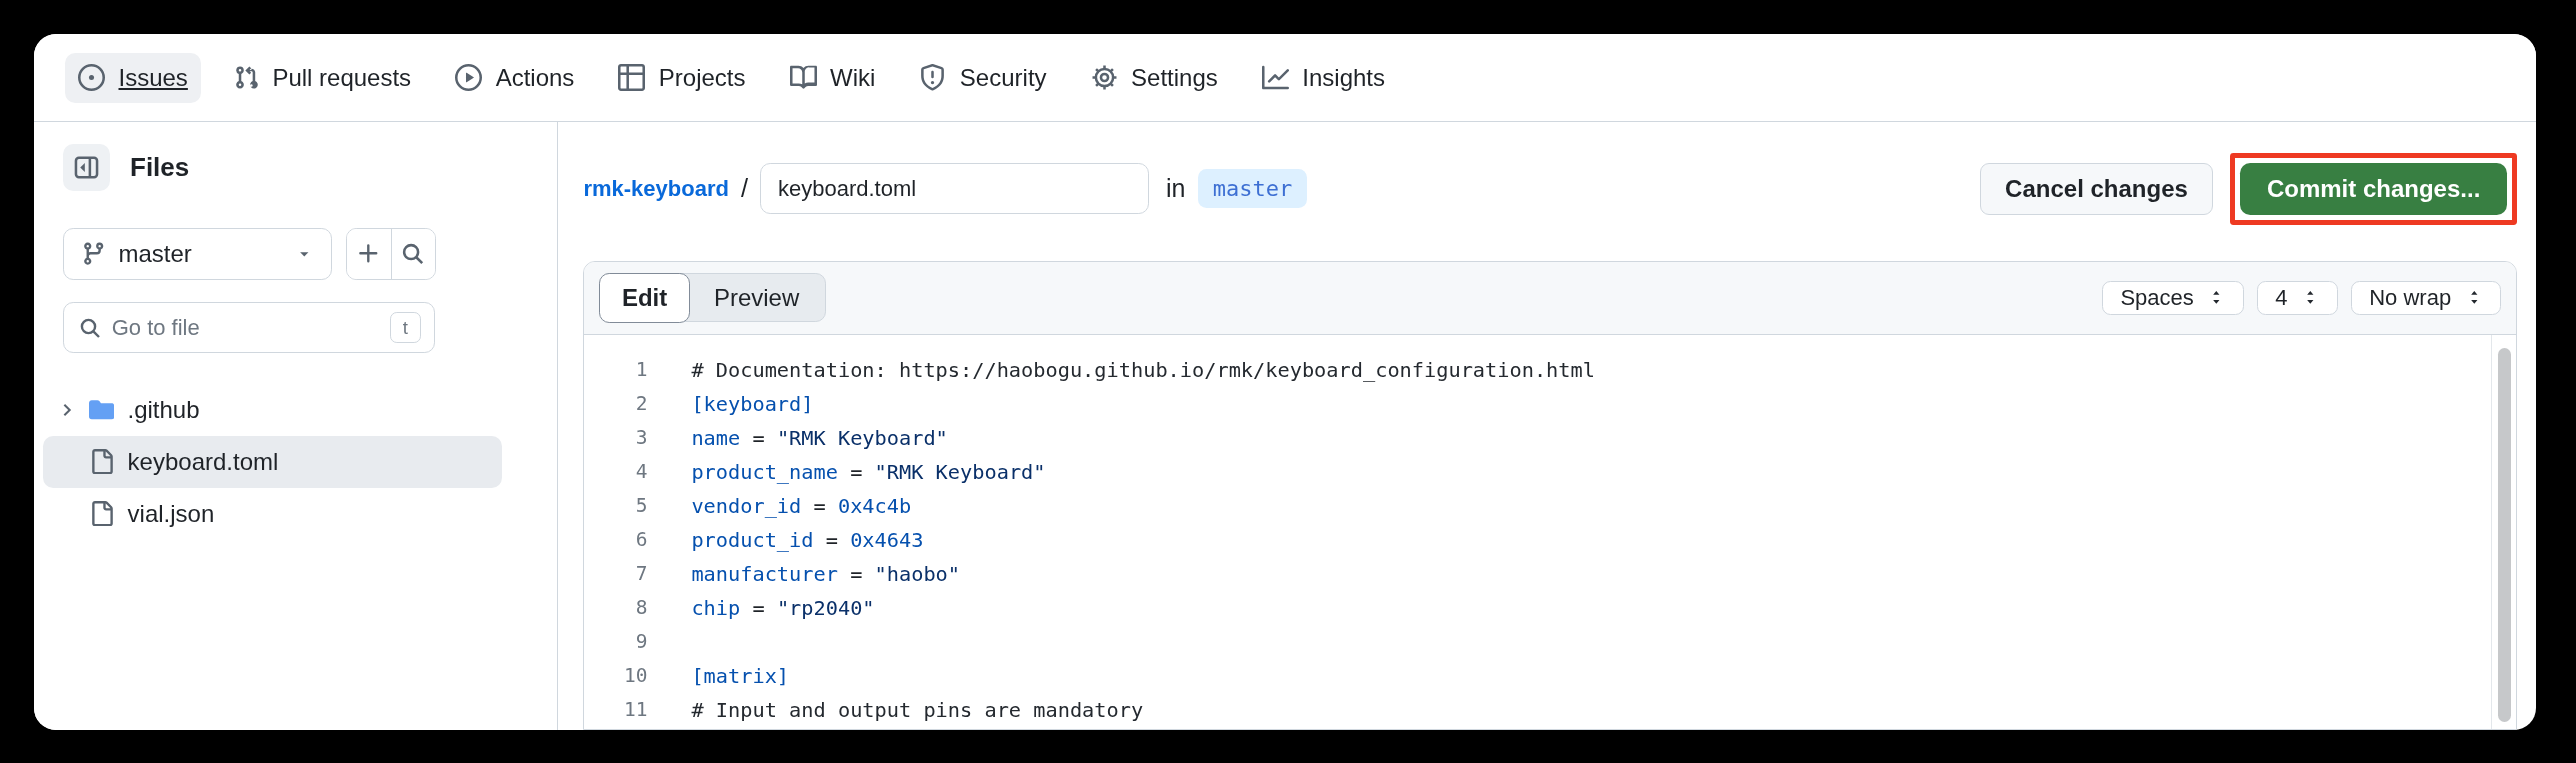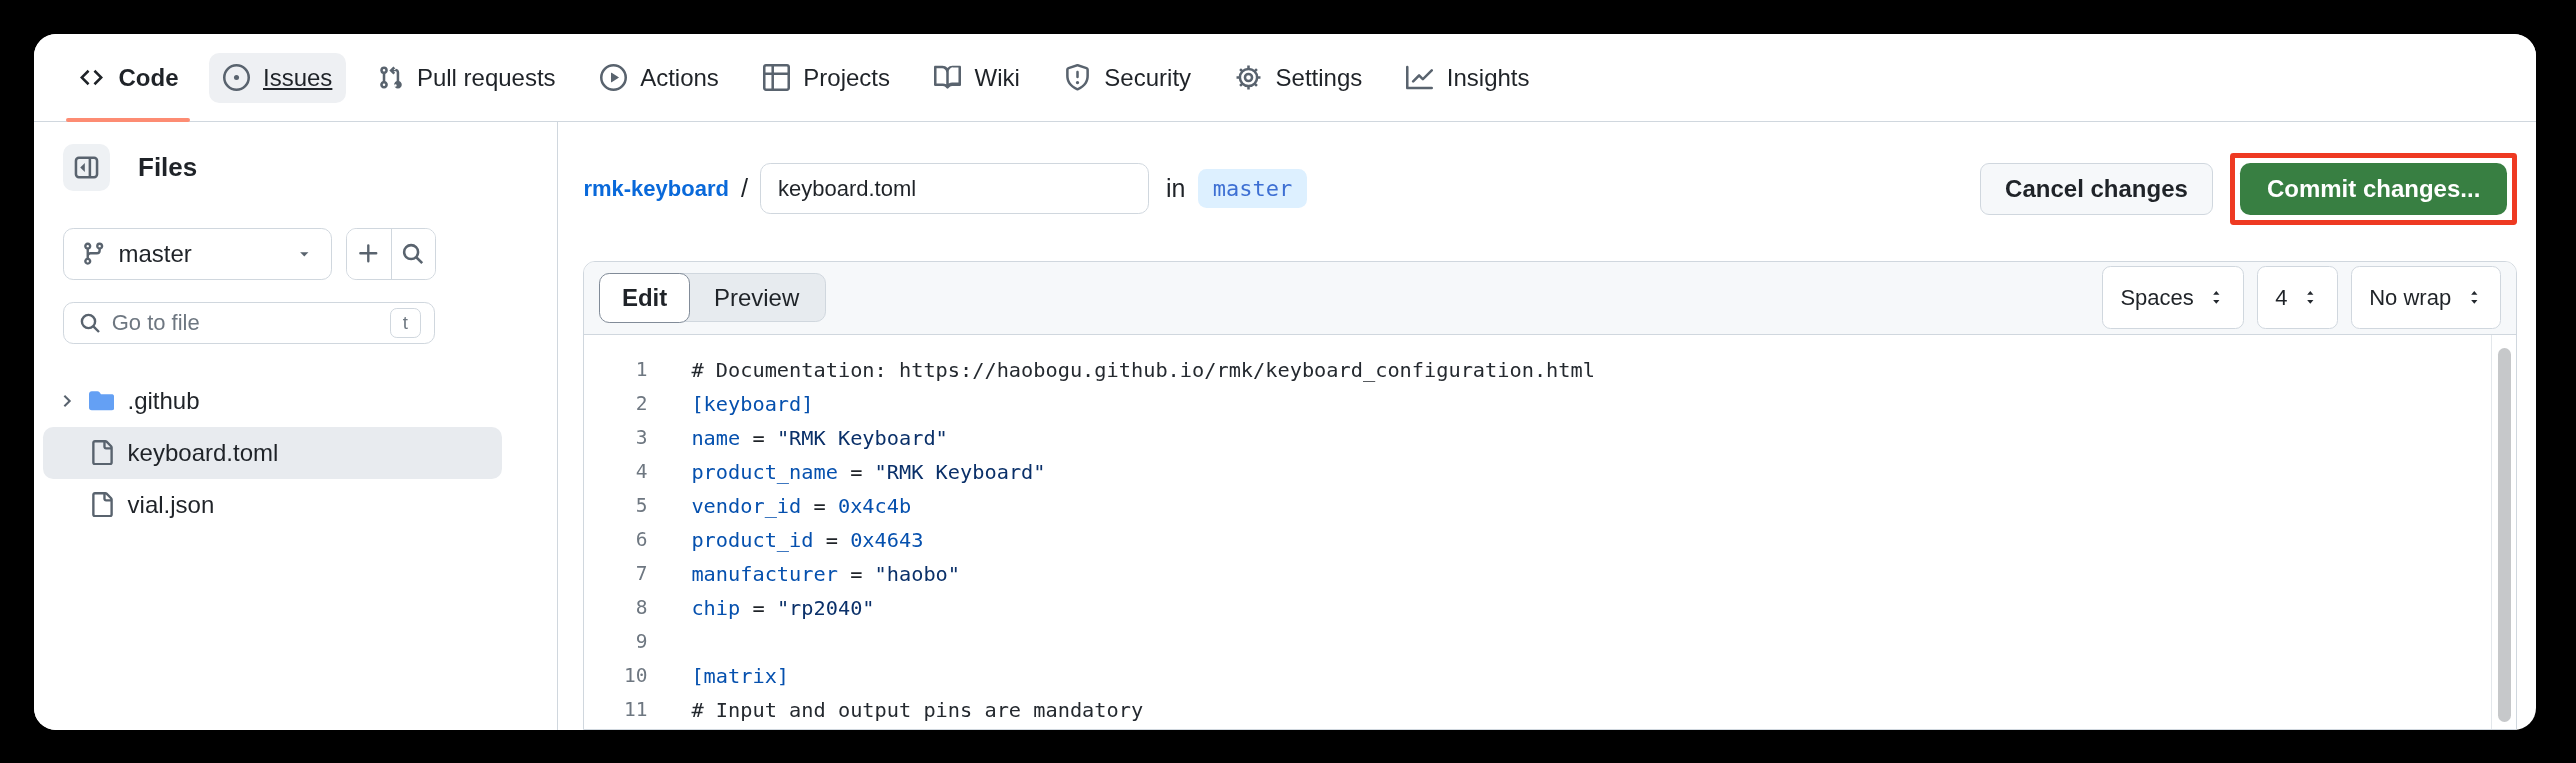--- a/index.html
+++ b/index.html
@@ -19,37 +19,37 @@
 
   .ic { display:inline-flex; }
   .ic svg { width:100%; height:100%; fill:currentColor; }
 
   
   .content { display:flex; height:608px; }
   .sidebar { width:524px; min-width:524px; border-right:1.7px solid var(--border); padding:22px 25.4px 0 29px; background:#fff; }
   .main { flex:1; min-width:0; display:flex; flex-direction:column; }
 
   
-  .files-header { display:flex; align-items:center; gap:28px;text-align:right; }
+  .files-header { display:flex; align-items:center; gap:20px;text-align:right; }
   .collapse-btn { width:47px; height:47px; border:none; background:#eef1f4; border-radius:10.2px; display:flex; align-items:center; justify-content:center; cursor:pointer; }
   .collapse-btn .ic { width:27px; height:27px; color:var(--icon-gray); }
   .files-title { font-size:26px; font-weight:700; color:var(--text-primary); }
 
   .branch-row { margin-top:37px; display:flex; gap:13.5px; }
   .branch-btn { width:269px; height:52px; border:1.7px solid var(--border); border-radius:10.2px; background:#fff;
                 display:flex; align-items:center; gap:12px; padding:0 17px; font-size:24px; color:var(--text-primary); cursor:pointer; }
   .branch-btn .label { flex:1; text-align:left; }
   .branch-btn .ic { width:25.4px; height:25.4px; color:var(--icon-gray); }
   .branch-btn .caret { width:18.6px; height:18.6px; }
   .icon-group { display:flex; height:52px; border:1.7px solid var(--border); border-radius:10.2px; overflow:hidden; background:#fff; }
   .icon-group button { width:44px; border:none; background:#fff; display:flex; align-items:center; justify-content:center; cursor:pointer; }
   .icon-group button + button { border-left:1.7px solid var(--border); }
   .icon-group .ic { width:25.4px; height:25.4px; color:var(--icon-gray); }
 
-  .goto-file { margin-top:22px; width:372px; height:42px; border:1.7px solid var(--border); border-radius:10.2px;
+  .goto-file { margin-top:22px; width:372px; height:51px; border:1.7px solid var(--border); border-radius:10.2px;
                display:flex; align-items:center; gap:10.2px; padding:0 13.5px; background:#fff; }
   .goto-file .ic { width:24px; height:24px; color:var(--icon-gray); flex:none; }
   .goto-file input { flex:1; min-width:0; border:none; outline:none; font-size:22px; color:var(--text-primary); font-family:"Liberation Sans", sans-serif; }
   .goto-file input::placeholder { color:var(--text-secondary); }
   .kbd { width:30.5px; height:30.5px; border:1.7px solid var(--border); border-radius:6.8px; font-size:18.6px; color:var(--text-secondary);
          display:flex; align-items:center; justify-content:center; flex:none; }
 
   .file-tree { margin-top:30.5px; margin-left:-20.3px; }
   .tree-row { display:flex; align-items:center; width:459px; height:52px; padding:0 12px; border-radius:10.2px;
               font-size:24px; color:var(--text-primary); cursor:pointer; }
@@ -80,21 +80,21 @@
   
   .editor-card { flex:1; margin:0 18.6px 0 25.4px; border:1.7px solid var(--border); border-radius:12px 12px 0 0;
                  display:flex; flex-direction:column; overflow:hidden; background:#fff; }
   .editor-toolbar { height:73px; background:var(--toolbar-bg); border-bottom:1.7px solid var(--border);
                     display:flex; align-items:center; justify-content:space-between; padding:0 15.2px; flex:none; }
   .segmented { display:flex; align-items:stretch; height:49px; background:#e7ebef; border:1.7px solid var(--border); border-radius:10.2px; }
   .seg { border:none; background:transparent; padding:0 25.4px; font-size:24px; color:var(--text-primary);
          border-radius:10.2px; cursor:pointer; font-family:inherit; }
   .seg.active { background:#fff; border:1.7px solid #818b98; font-weight:700; margin:-1.7px; padding:0 22px; }
   .editor-controls { display:flex; gap:13.5px; }
-  .select-btn { height:63px; background:#fff; border:1.7px solid var(--border); border-radius:8.5px;
+  .select-btn { height:34px; background:#fff; border:1.7px solid var(--border); border-radius:8.5px;
                 display:flex; align-items:center; gap:13.5px; padding:8px 17px; font-size:22px; color:var(--text-primary); cursor:pointer; font-family:inherit; }
   .select-btn .ic { width:18.6px; height:18.6px; color:#24292f; }
 
   .code-area { position:relative; flex:1; background:#fff; overflow:hidden;
                font-family:"DejaVu Sans Mono", monospace; }
   .code-lines { padding-top:18.6px; }
   .code-line { display:flex; height:34px; line-height:34px; font-size:20.3px; }
   .line-num { width:63px; text-align:right; color:var(--tok-line-num); flex:none; font-size:19.5px; }
   .line-code { padding-left:44px; white-space:pre; }
   .tok-cmt { color:var(--tok-cmt); } .tok-sec { color:var(--tok-sec); } .tok-key { color:var(--tok-key); }
@@ -102,30 +102,20 @@
 
   .scrollbar { position:absolute; top:0; right:0; bottom:0; width:25.4px; border-left:1.7px solid #e3e7eb; background:#fff; }
   .scrollbar .thumb { position:absolute; top:13.5px; bottom:6.8px; right:5.1px; width:13.5px; border-radius:6.8px; background:#c6c8ca; }
 </style>
 </head>
 <body>
 
 <div class="window">
 
   <nav class="topnav" id="nav-tabs">
-      <div class="tab active">
-        <span class="pill">
-          <span class="ic">
-            <svg viewBox="0 0 16 16">
-              <path d="M5.72 3.47 1.19 8l4.53 4.53 1.06-1.06L3.31 8l3.47-3.47-1.06-1.06Zm4.56 0-1.06 1.06L12.69 8l-3.47 3.47 1.06 1.06L14.81 8 10.28 3.47Z"></path>
-            </svg>
-          </span>
-          <span>Code</span>
-        </span>
-      </div>
       <div class="tab hl">
         <span class="pill">
           <span class="ic">
             <svg viewBox="0 0 16 16">
               <path fill-rule="evenodd" d="M8 0a8 8 0 1 1 0 16A8 8 0 0 1 8 0Zm0 1.5a6.5 6.5 0 1 0 0 13 6.5 6.5 0 0 0 0-13Z"></path>
               <path d="M8 6.5a1.5 1.5 0 1 1 0 3 1.5 1.5 0 0 1 0-3Z"></path>
             </svg>
           </span>
           <span>Issues</span>
         </span>

